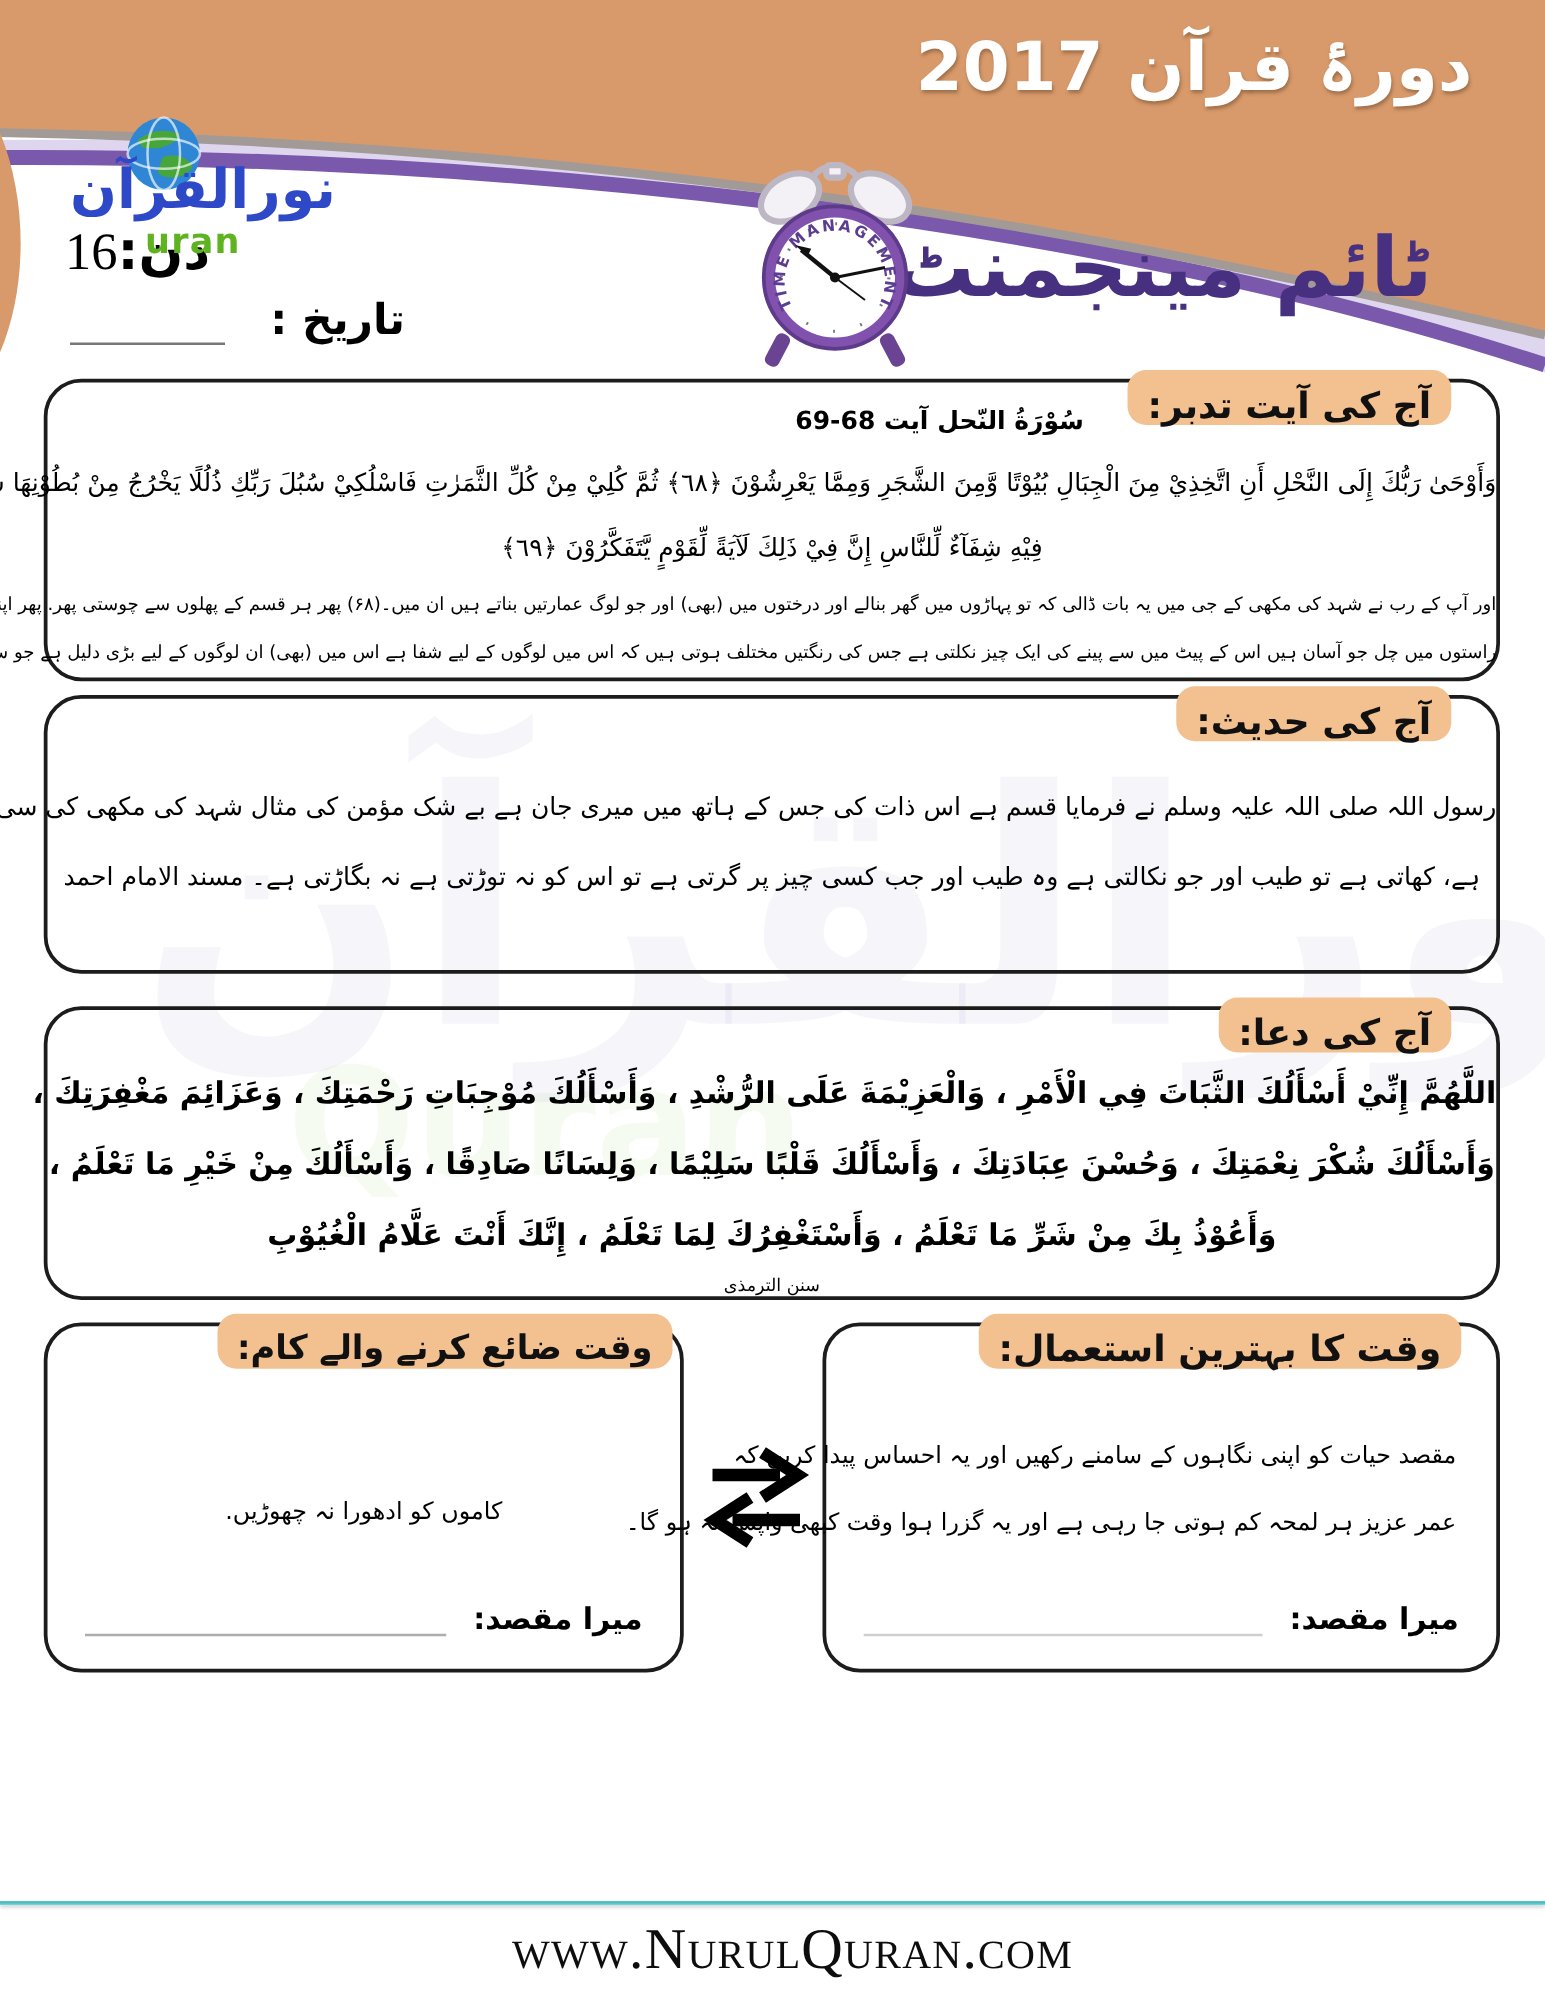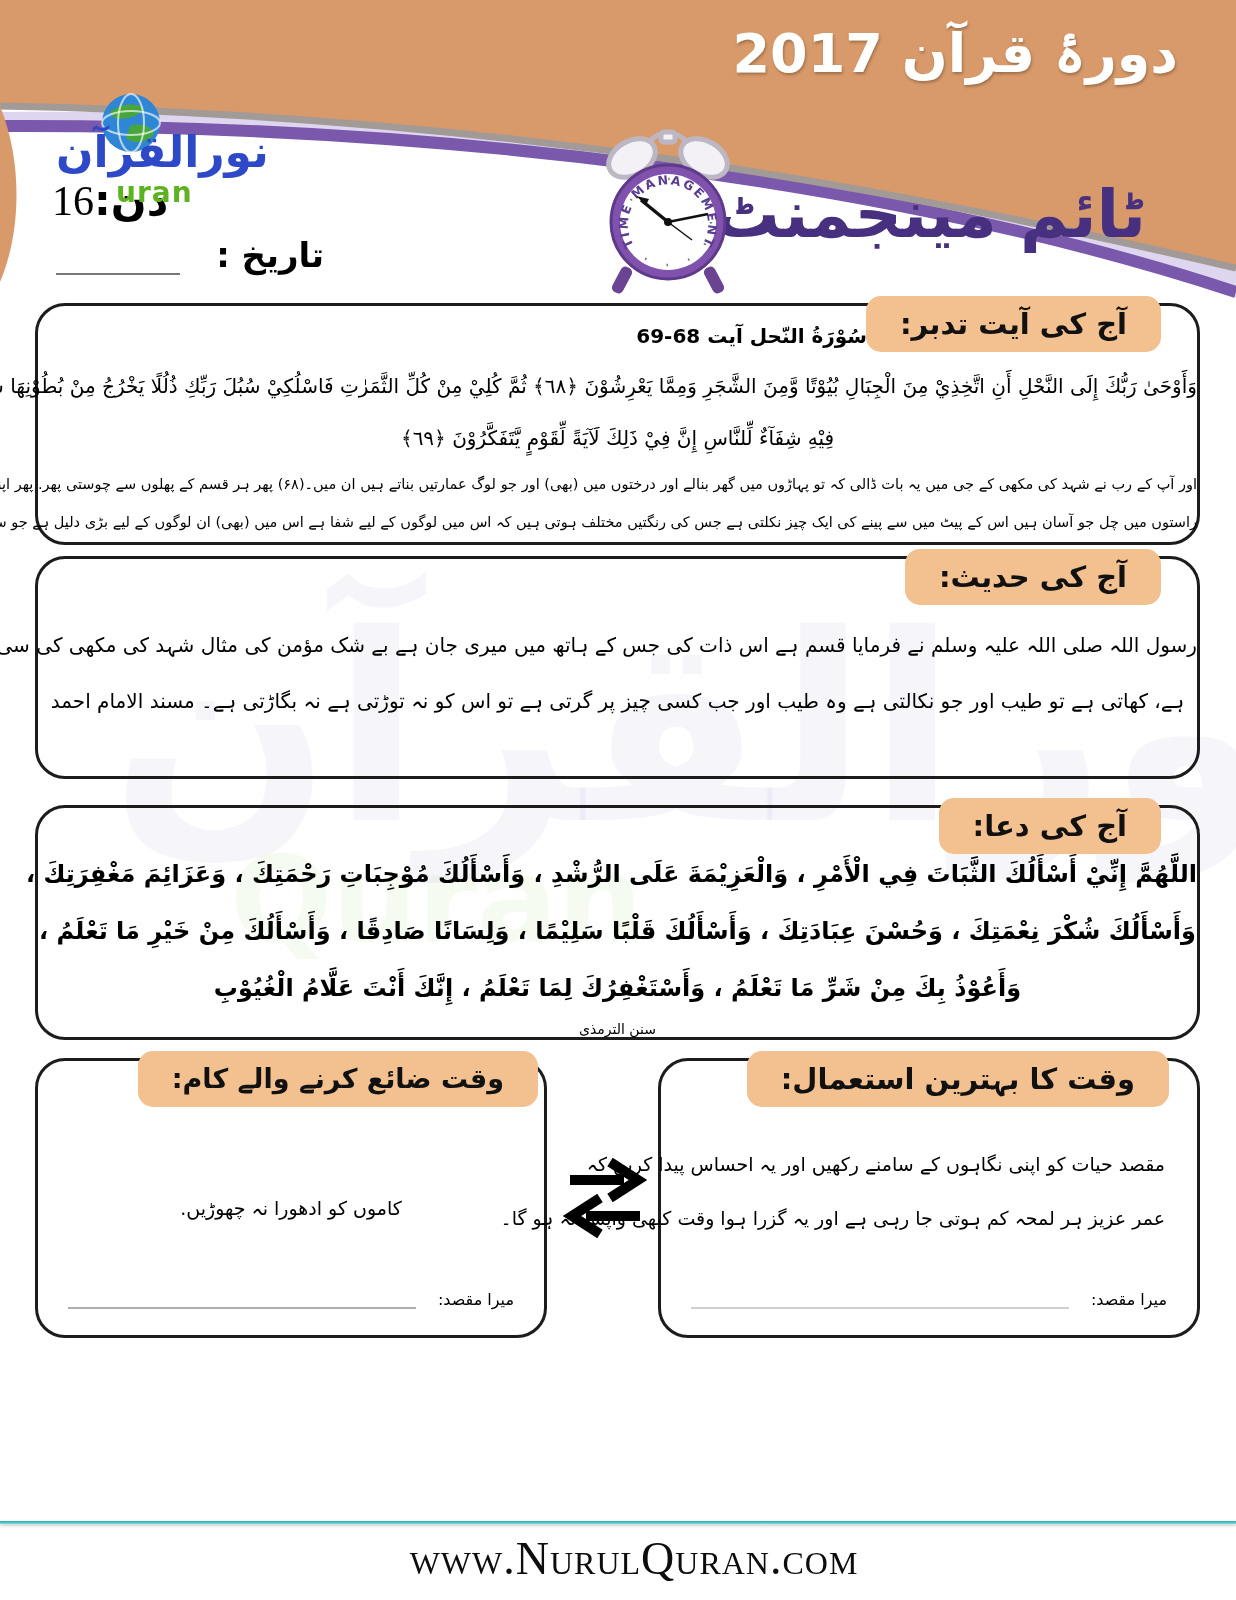--- a/index.html
+++ b/index.html
@@ -25,21 +25,21 @@
 
   
   .watermark{position:absolute;left:110px;top:600px;z-index:0;pointer-events:none;}
   .wm-ar{font-size:260px;font-weight:bold;color:rgba(104,78,168,0.06);direction:rtl;line-height:1;}
   .wm-en{font-size:120px;font-weight:bold;color:rgba(96,180,40,0.06);margin-top:-30px;margin-left:120px;}
 
   
   .panel{position:absolute;left:35px;width:1165px;border:3px solid #1c1c1c;border-radius:30px;
     background:transparent;z-index:1;box-sizing:border-box;}
   .tab{position:absolute;top:-10px;right:36px;background:#f3c190;border-radius:15px;
-    padding:0 34px;height:56px;line-height:56px;font-size:29px;font-weight:bold;color:#111;
+    padding:0 16px;height:44px;line-height:56px;font-size:29px;font-weight:bold;color:#111;
     direction:rtl;white-space:nowrap;}
   .p-ayat{top:303px;height:242px;}
   .p-hadith{top:556px;height:223px;}
   .p-dua{top:805px;height:235px;}
   .p-waste{top:1058px;height:280px;width:512px;}
   .p-best{top:1058px;left:658px;height:280px;width:542px;}
   .p-example{top:1375px;height:135px;}
 
   .ayat-ref{position:absolute;top:18px;right:330px;font-size:20px;font-weight:bold;direction:rtl;}
   .ayat-body{padding-top:54px;}
@@ -53,21 +53,21 @@
   .dua-line{font-size:24px;font-weight:bold;line-height:57px;text-align:center;direction:rtl;white-space:nowrap;color:#000;}
   .dua-source{font-size:14px;text-align:center;direction:rtl;margin-top:4px;color:#000;}
 
   .best-body{padding:76px 32px 0;direction:rtl;}
   .best-line{font-size:19px;line-height:54px;text-align:center;direction:rtl;color:#000;white-space:nowrap;}
   .waste-body{padding-top:136px;}
   .waste-line{font-size:19px;text-align:center;direction:rtl;color:#000;}
 
   .goal-row{position:absolute;bottom:26px;left:30px;right:30px;display:flex;direction:rtl;
     align-items:flex-end;gap:10px;}
-  .goal-label{font-size:16px;font-weight:normal;direction:rtl;white-space:nowrap;margin-left:12px;}
+  .goal-label{font-size:24px;font-weight:bold;direction:rtl;white-space:nowrap;margin-left:12px;}
   .goal-line{flex:1;border-bottom:2px solid #adadad;height:1.1em;}
 
   .arrow-wrap{position:absolute;left:552px;top:1142px;z-index:1;}
 
   .example-body{position:absolute;top:40px;right:264px;width:280px;text-align:center;}
   .example-text{font-size:27px;direction:rtl;color:#000;}
   .example-ref{font-size:13px;direction:rtl;color:#000;margin-top:12px;}
 
   
   .footer-divider{position:absolute;top:1521px;left:0;width:1236px;height:3px;z-index:2;

